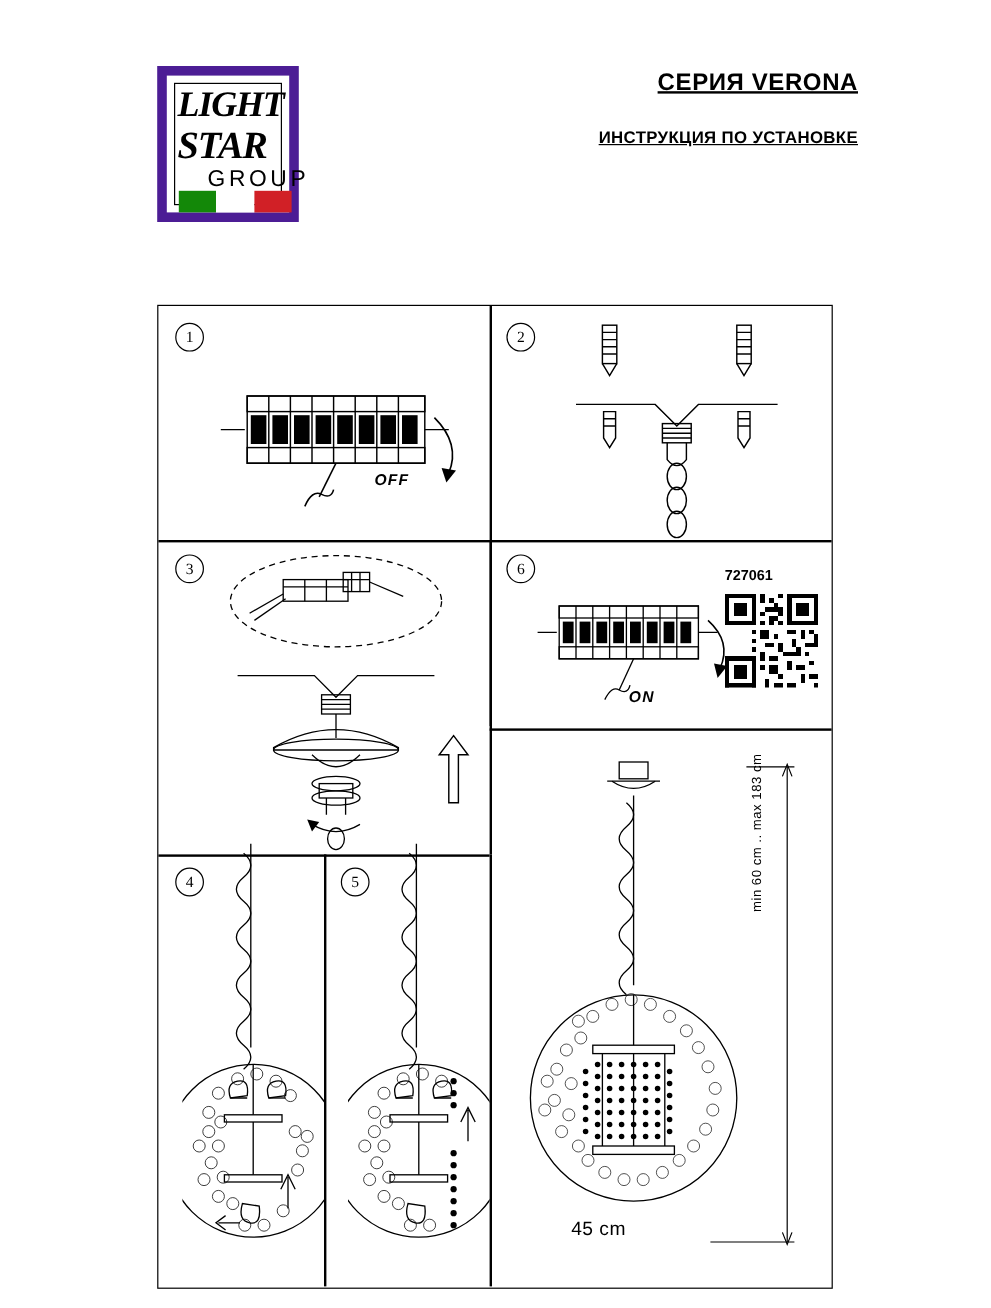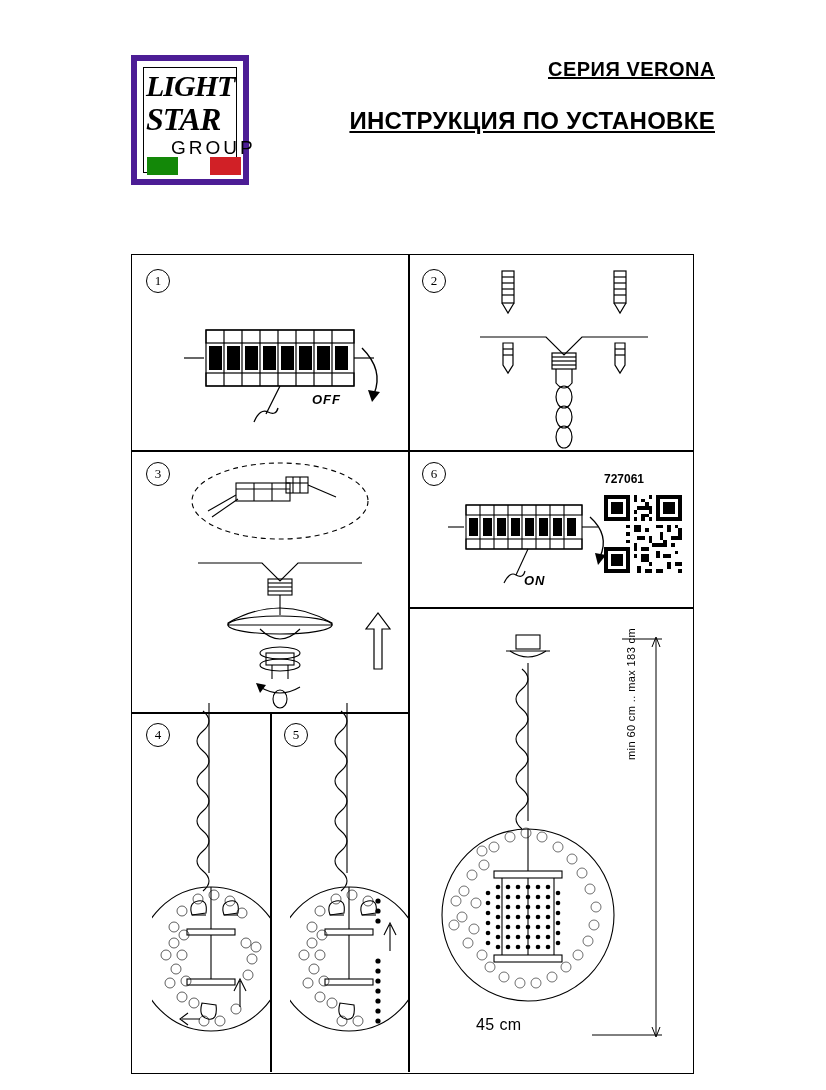--- a/index.html
+++ b/index.html
@@ -23,21 +23,21 @@
   #header {
     position: absolute;
     left: 0; top: 0;
     width: 826px;
     height: 250px;
   }
   #logo-box {
     position: absolute;
     left: 131px; top: 55px;
     width: 118px; height: 130px;
-    border: 6px solid #4c1d95;
+    border: 8px solid #4c1d95;
     background: #fff;
     box-sizing: border-box;
   }
   #logo-inner {
     position: absolute;
     left: 6px; top: 6px;
     right: 6px; bottom: 6px;
     border: 1px solid #000;
     box-sizing: border-box;
   }
@@ -80,21 +80,21 @@
   }
   #title-block .series,
   #title-block .article {
     font-size: 20px;
     font-weight: bold;
     line-height: 1.45;
     letter-spacing: 0.5px;
   }
   #title-block .instruction {
     margin-top: 20px;
-    font-size: 24px;
+    font-size: 14px;
     font-weight: bold;
     line-height: 1.45;
     letter-spacing: 0.3px;
   }
 
   
   #frame {
     position: absolute;
     left: 131px; top: 254px;
     width: 563px; height: 820px;

